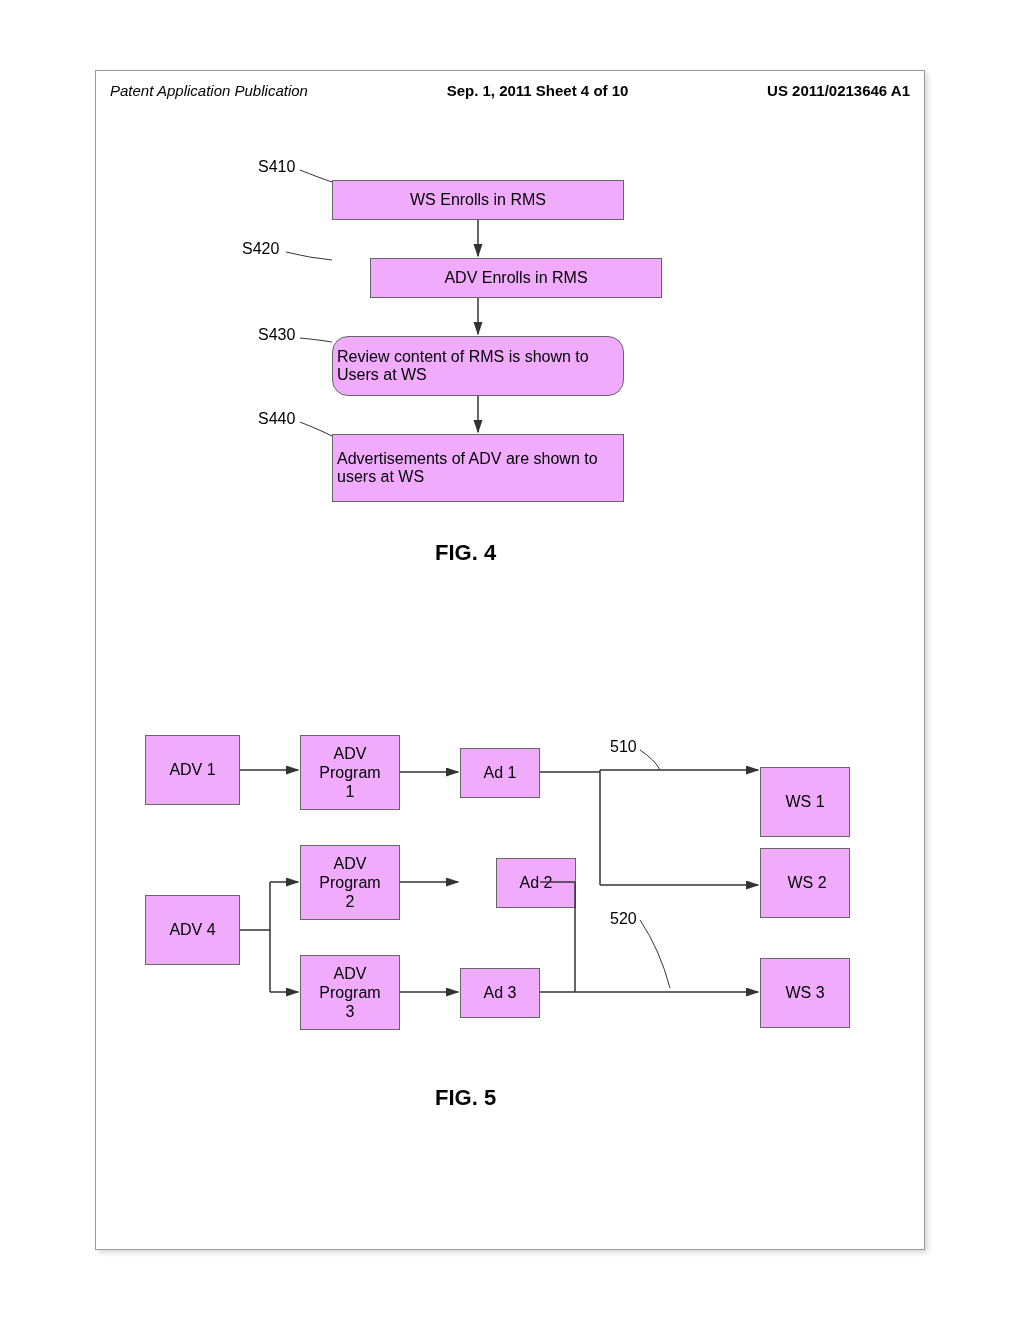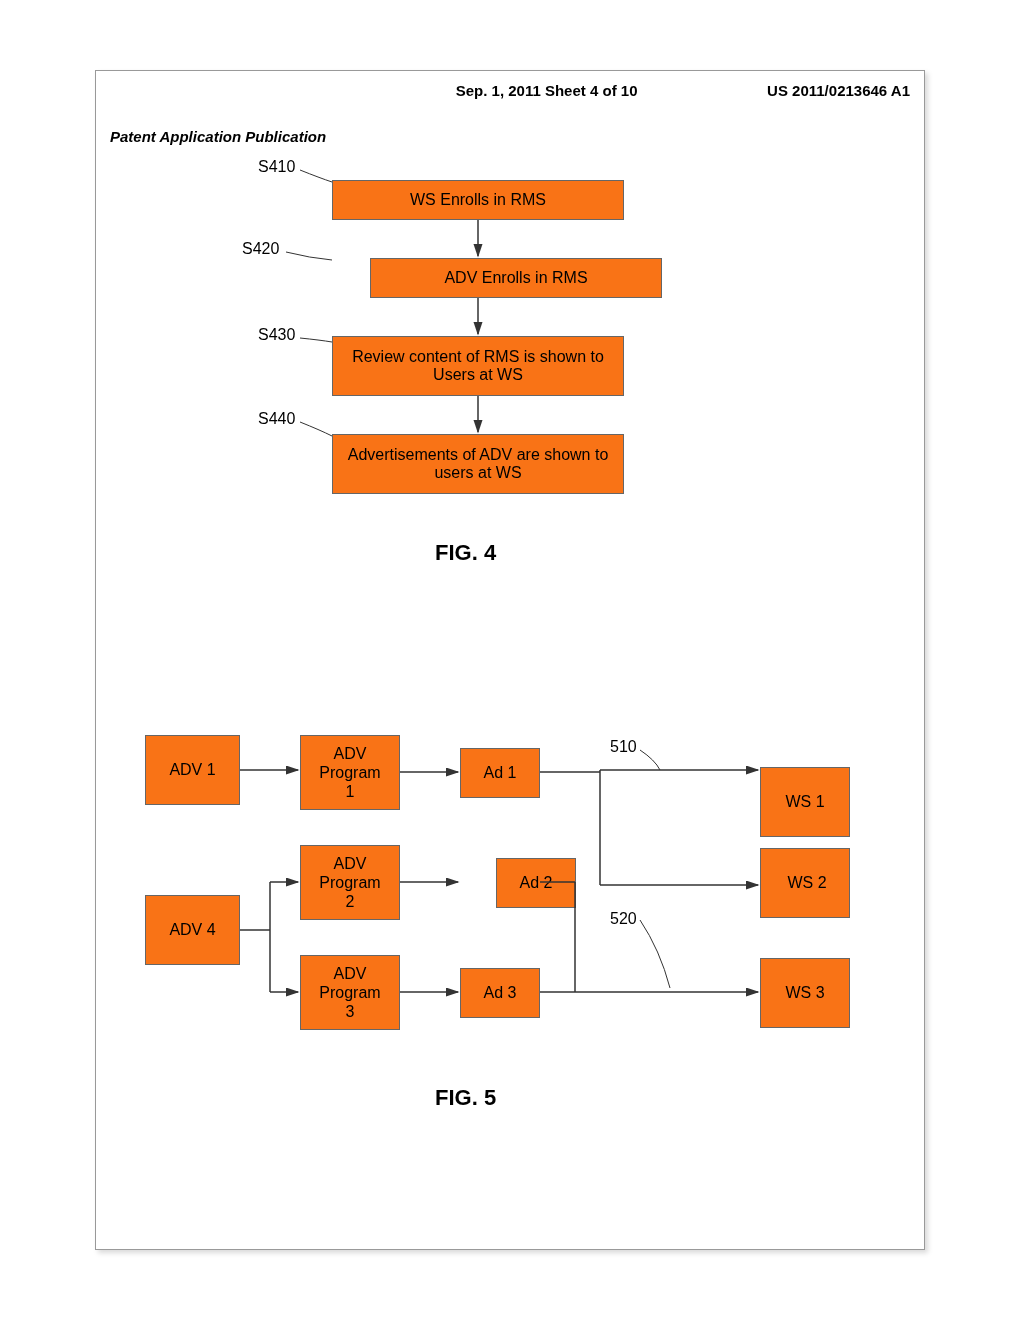--- a/index.html
+++ b/index.html
@@ -21,34 +21,34 @@
   }
   .header {
     position: absolute;
     top: 82px;
     left: 110px;
     width: 800px;
     display: flex;
     justify-content: space-between;
     font-size: 15px;
   }
-  .header .left { font-weight: bold; font-style: italic; margin-top: 46px; }
+  .header .left { font-weight: normal; font-style: italic; }
   .header .mid { font-weight: bold; }
   .header .right { font-weight: bold; }
   .flow-box {
     position: absolute;
     border: 1px solid #666;
-    text-align: center;
+    text-align: left;
     display: flex;
     align-items: center;
     justify-content: center;
     flex-direction: column;
     font-size: 16px;
     padding: 4px;
-    background: #f97316;
+    background: #f0abfc;
   }
   .step-label {
     position: absolute;
     font-size: 16px;
   }
   .fig-label {
     position: absolute;
     font-size: 22px;
     font-weight: bold;
   }
@@ -73,24 +73,24 @@
   <span class="mid">Sep. 1, 2011   Sheet 4 of 10</span>
   <span class="right">US 2011/0213646 A1</span>
 </div>
 
 <div class="flow-box" style="left:332px; top:180px; width:292px; height:40px;">
   <span>WS Enrolls in RMS</span>
 </div>
 <div class="flow-box" style="left:332px; top:258px; width:292px; height:40px;margin-left:38px;">
   <span>ADV Enrolls in RMS</span>
 </div>
-<div class="flow-box" style="left:332px; top:336px; width:292px; height:60px;">
+<div class="flow-box" style="left:332px; top:336px; width:292px; height:60px;border-radius:16px;">
   <span>Review content of RMS is shown to Users at WS</span>
 </div>
-<div class="flow-box" style="left:332px; top:434px; width:292px; height:60px;">
+<div class="flow-box" style="left:332px; top:434px; width:292px; height:68px;">
   <span>Advertisements of ADV are shown to users at WS</span>
 </div>
 
 <div class="step-label" style="left:258px; top:158px;">S410</div>
 <div class="step-label" style="left:242px; top:240px;">S420</div>
 <div class="step-label" style="left:258px; top:326px;">S430</div>
 <div class="step-label" style="left:258px; top:410px;">S440</div>
 
 <div class="fig-label" style="left:435px; top:540px;">FIG. 4</div>
 

